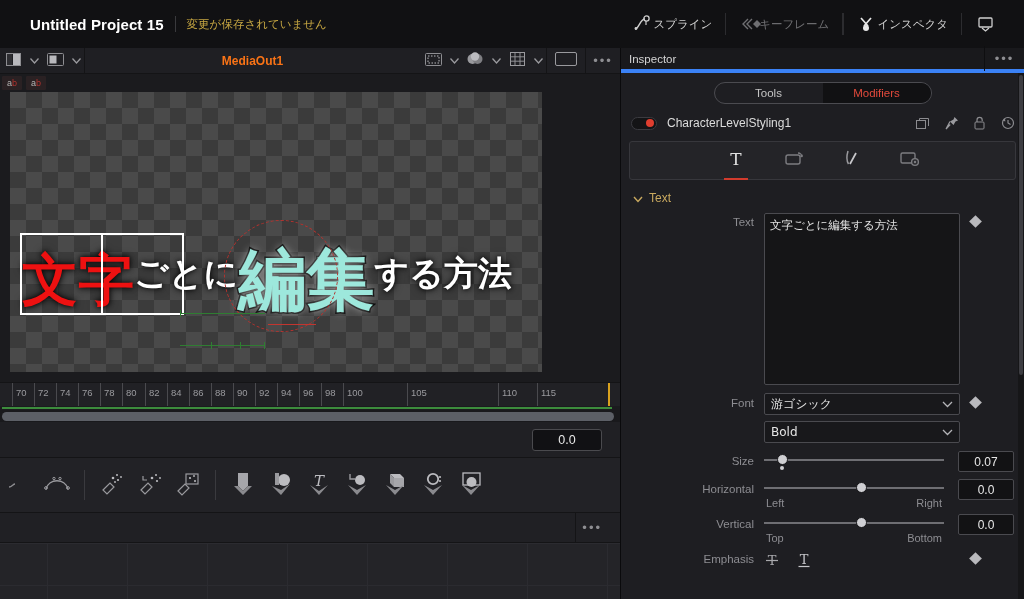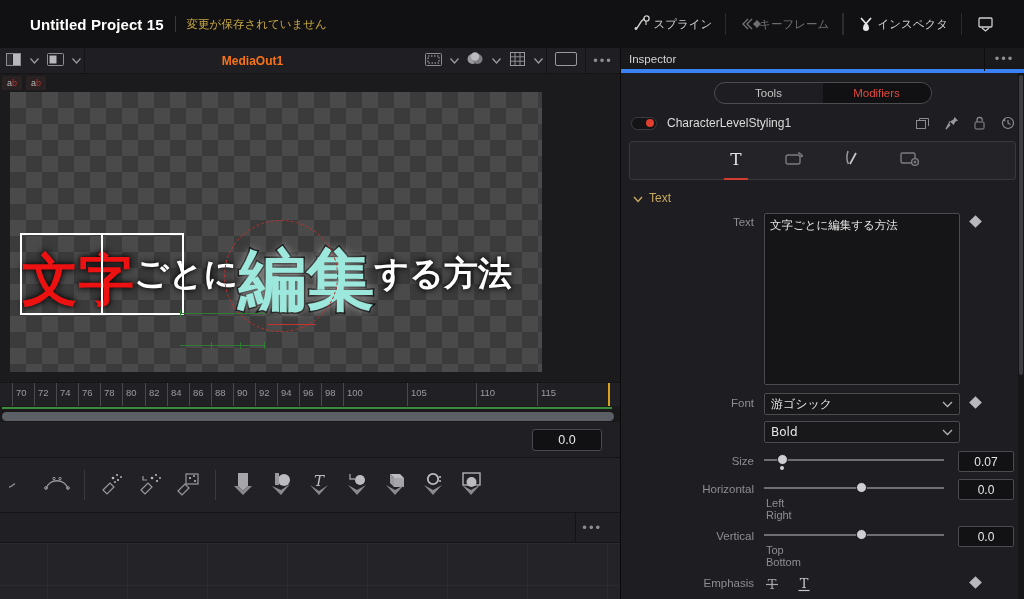--- a/index.html
+++ b/index.html
@@ -327,21 +327,21 @@
   .slider .knob {
     position: absolute; top: 2px; width: 11px; height: 11px; border-radius: 50%;
     background: #cfcfd3; border: 1px solid #17171a;
   }
   .slider .subdot {
     position: absolute; top: 14px; width: 4px; height: 4px; border-radius: 50%;
     background: #cfcfd3;
   }
   .endlabels {
     display: flex; justify-content: space-between;
-    font-size: 11px; color: #8d8d92; padding: 1px 2px 0; flex-direction: column;
+    font-size: 11px; color: #8d8d92; padding: 1px 2px 0;
   }
   .valbox {
     width: 56px; height: 21px; margin-left: 14px; flex: 0 0 auto;
     background: #121214; border: 1px solid #4a4a4f; border-radius: 2px;
     display: flex; align-items: center; justify-content: center;
     font-size: 12px; color: #e8e8e8;
   }
   .emph-icons { display: flex; align-items: center; gap: 16px; height: 20px; }
   .emph-icons span { display: flex; align-items: center; justify-content: center; }
   .insp-scrollbar {
@@ -562,21 +562,21 @@
       <div class="tick" style="left:167px">84</div>
       <div class="tick" style="left:189px">86</div>
       <div class="tick" style="left:211px">88</div>
       <div class="tick" style="left:233px">90</div>
       <div class="tick" style="left:255px">92</div>
       <div class="tick" style="left:277px">94</div>
       <div class="tick" style="left:299px">96</div>
       <div class="tick" style="left:321px">98</div>
       <div class="tick" style="left:343px">100</div>
       <div class="tick" style="left:407px">105</div>
-      <div class="tick" style="left:476px">110</div>
+      <div class="tick" style="left:498px">110</div>
       <div class="tick" style="left:537px">115</div>
       <div class="playhead" style="left:608px"></div>
     </div>
 
     <div class="greenbar">
         <i></i>
       </div>
 
     <div class="hscroll">
         <i></i>

